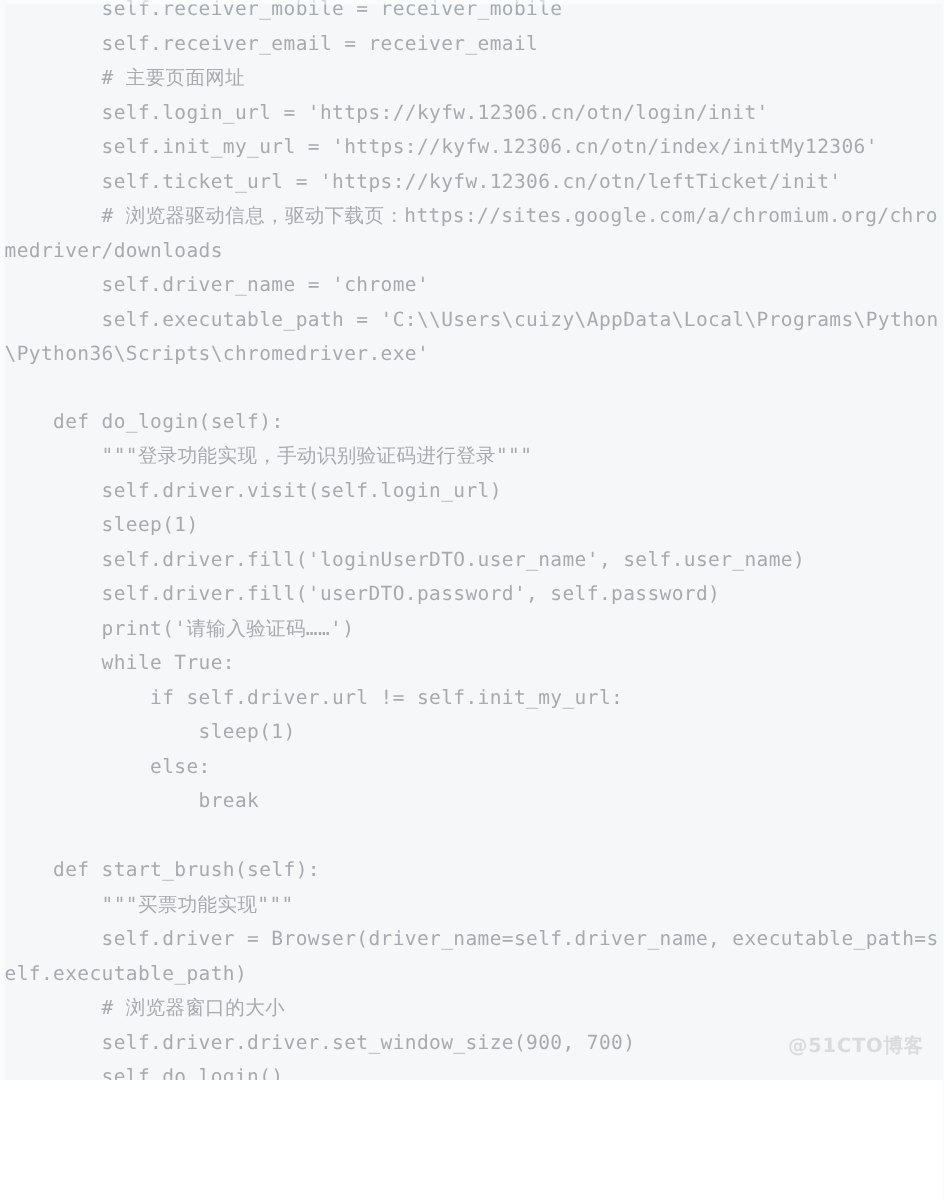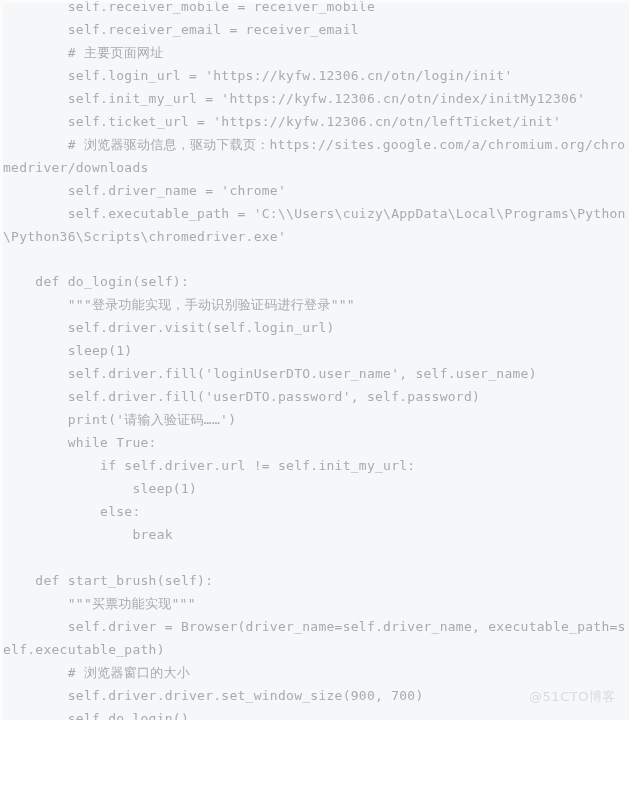--- a/index.html
+++ b/index.html
@@ -43,20 +43,21 @@
   #watermark {
     position: absolute;
     right: 13px;
     bottom: 14px;
     font-family: "DejaVu Sans", "Liberation Sans", sans-serif;
     font-size: 13px;
     color: #d9dcdf;
     letter-spacing: 0.04em;
     user-select: none;
     white-space: nowrap;
+    font-weight: bold;
   }
   #top-fade {
     position: absolute;
     left: 0; top: 0; right: 0;
     height: 3px;
     background: #ffffff;
     opacity: 0.55;
     pointer-events: none;
   }
 </style>

